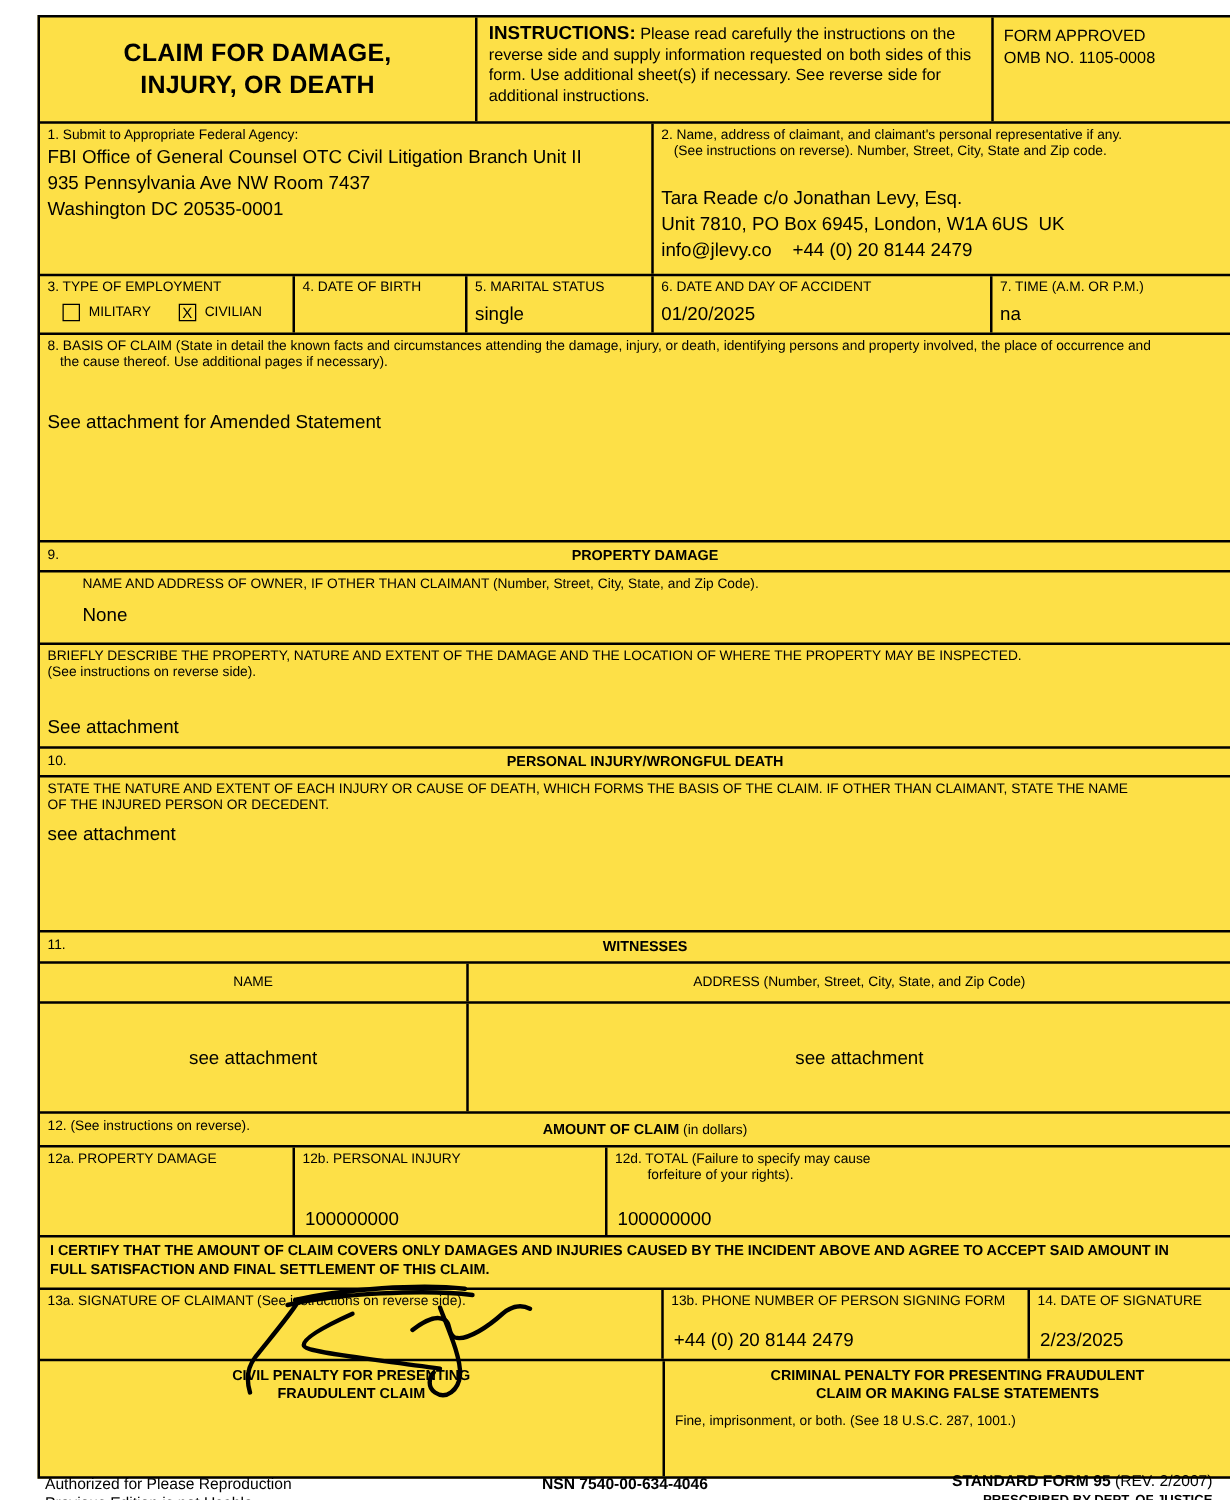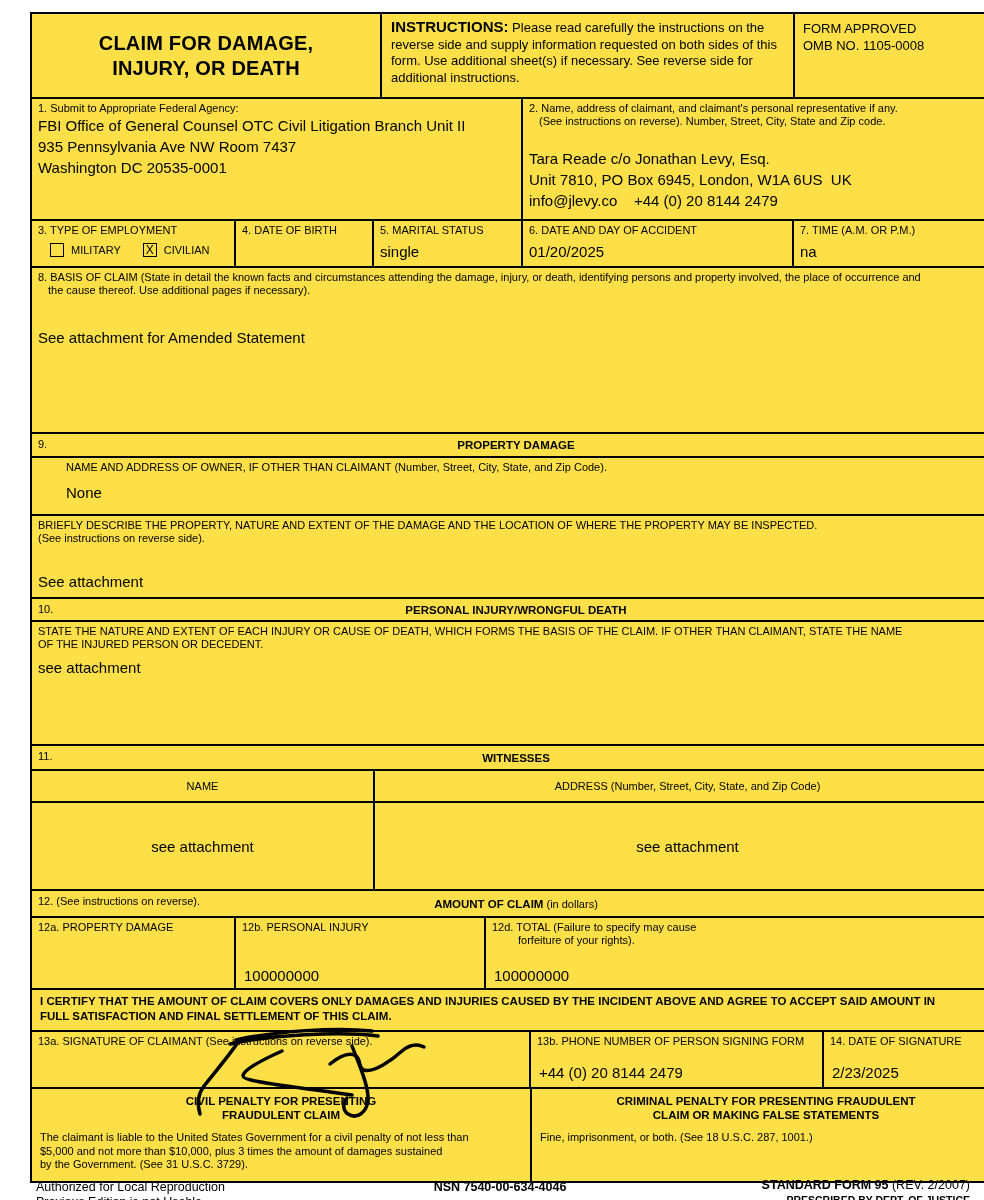--- a/index.html
+++ b/index.html
@@ -252,23 +252,20 @@
     <div class="cell nb" style="flex:1;">
       <div class="lbl">14. DATE OF SIGNATURE</div>
       <div class="sig-val">2/23/2025</div>
     </div>
   </div>
 
   <div class="row r17 last">
     <div class="cell c-civil">
       <div class="pen-title">CIVIL PENALTY FOR PRESENTING
 FRAUDULENT CLAIM</div>
-      <div class="pen-body">The claimant is liable to the United States Government for a civil penalty of not less than
-$5,000 and not more than $10,000, plus 3 times the amount of damages sustained
-by the Government.  (See 31 U.S.C. 3729).</div>
     </div>
     <div class="cell nb" style="flex:1;">
       <div class="pen-title">CRIMINAL PENALTY FOR PRESENTING FRAUDULENT
 CLAIM OR MAKING FALSE STATEMENTS</div>
       <div class="pen-body">Fine, imprisonment, or both. (See 18 U.S.C. 287, 1001.)</div>
     </div>
   </div>
 </div>
 
 <svg class="sig-overlay" viewBox="0 0 270 112">
@@ -276,21 +273,21 @@
     <path d="M58 17 C52 27 35 47 24 61 C18 69 17 79 20 89"></path>
     <path d="M102 26 C82 35 63 45 63 51 C63 57 110 61 172 70"></path>
     <path d="M50 19 C90 10 160 6 198 11 M56 15 C96 6 156 2 192 6"></path>
     <path d="M172 21 C178 37 189 61 188 75 C187 87 177 95 168 89 C162 85 163 77 167 73"></path>
     <path d="M150 39 C160 31 170 27 176 31 C181 34 178 43 184 45 C194 48 212 35 222 26 C228 21 236 18 244 22"></path>
   </g>
 </svg>
 
 <div class="footer">
   <div class="f-left">
-    <div>Authorized for Local Reproduction</div>
+    <div>Authorized for Please Reproduction</div>
     <div>Previous Edition is not Usable</div>
   </div>
   <div class="f-center">NSN 7540-00-634-4046</div>
   <div class="f-right">
     <div><b>STANDARD FORM 95</b><span> (REV. 2/2007)</span></div>
     <div class="small">PRESCRIBED BY DEPT. OF JUSTICE</div>
   </div>
 </div>
 
 </body></html>

